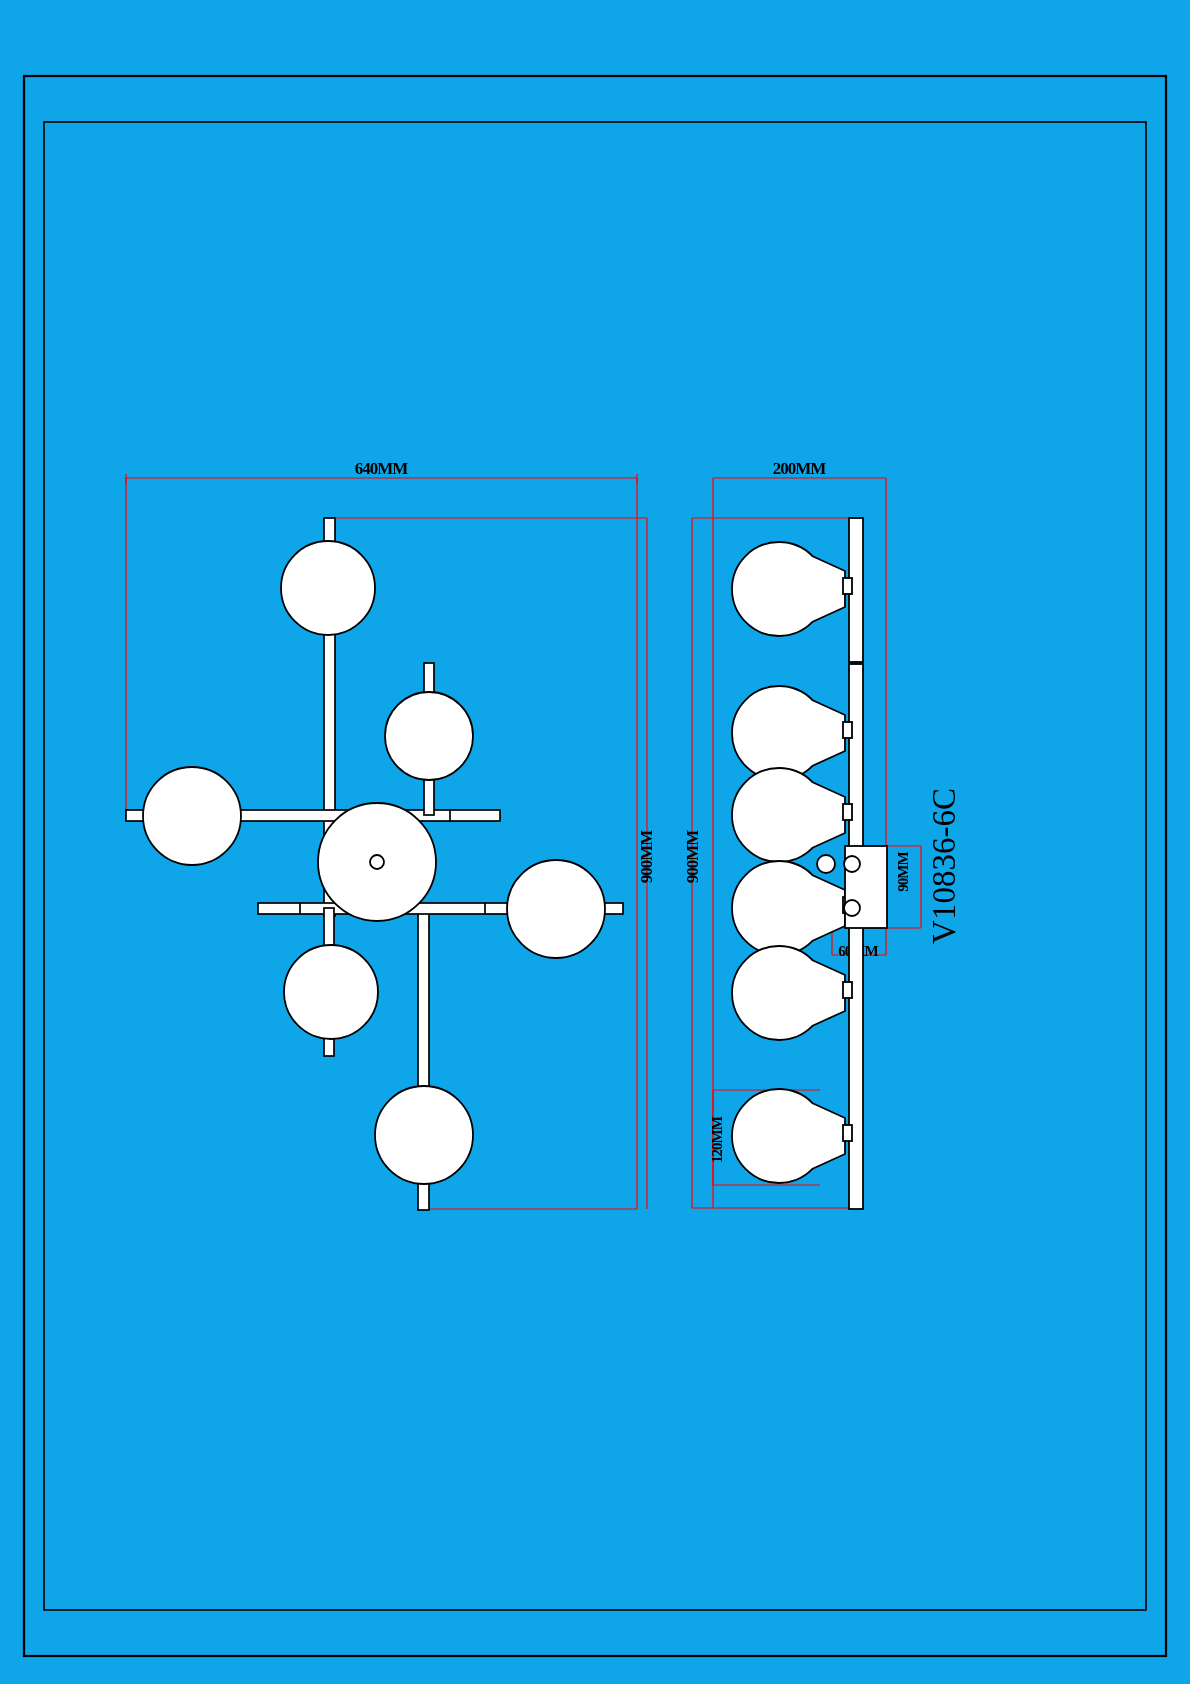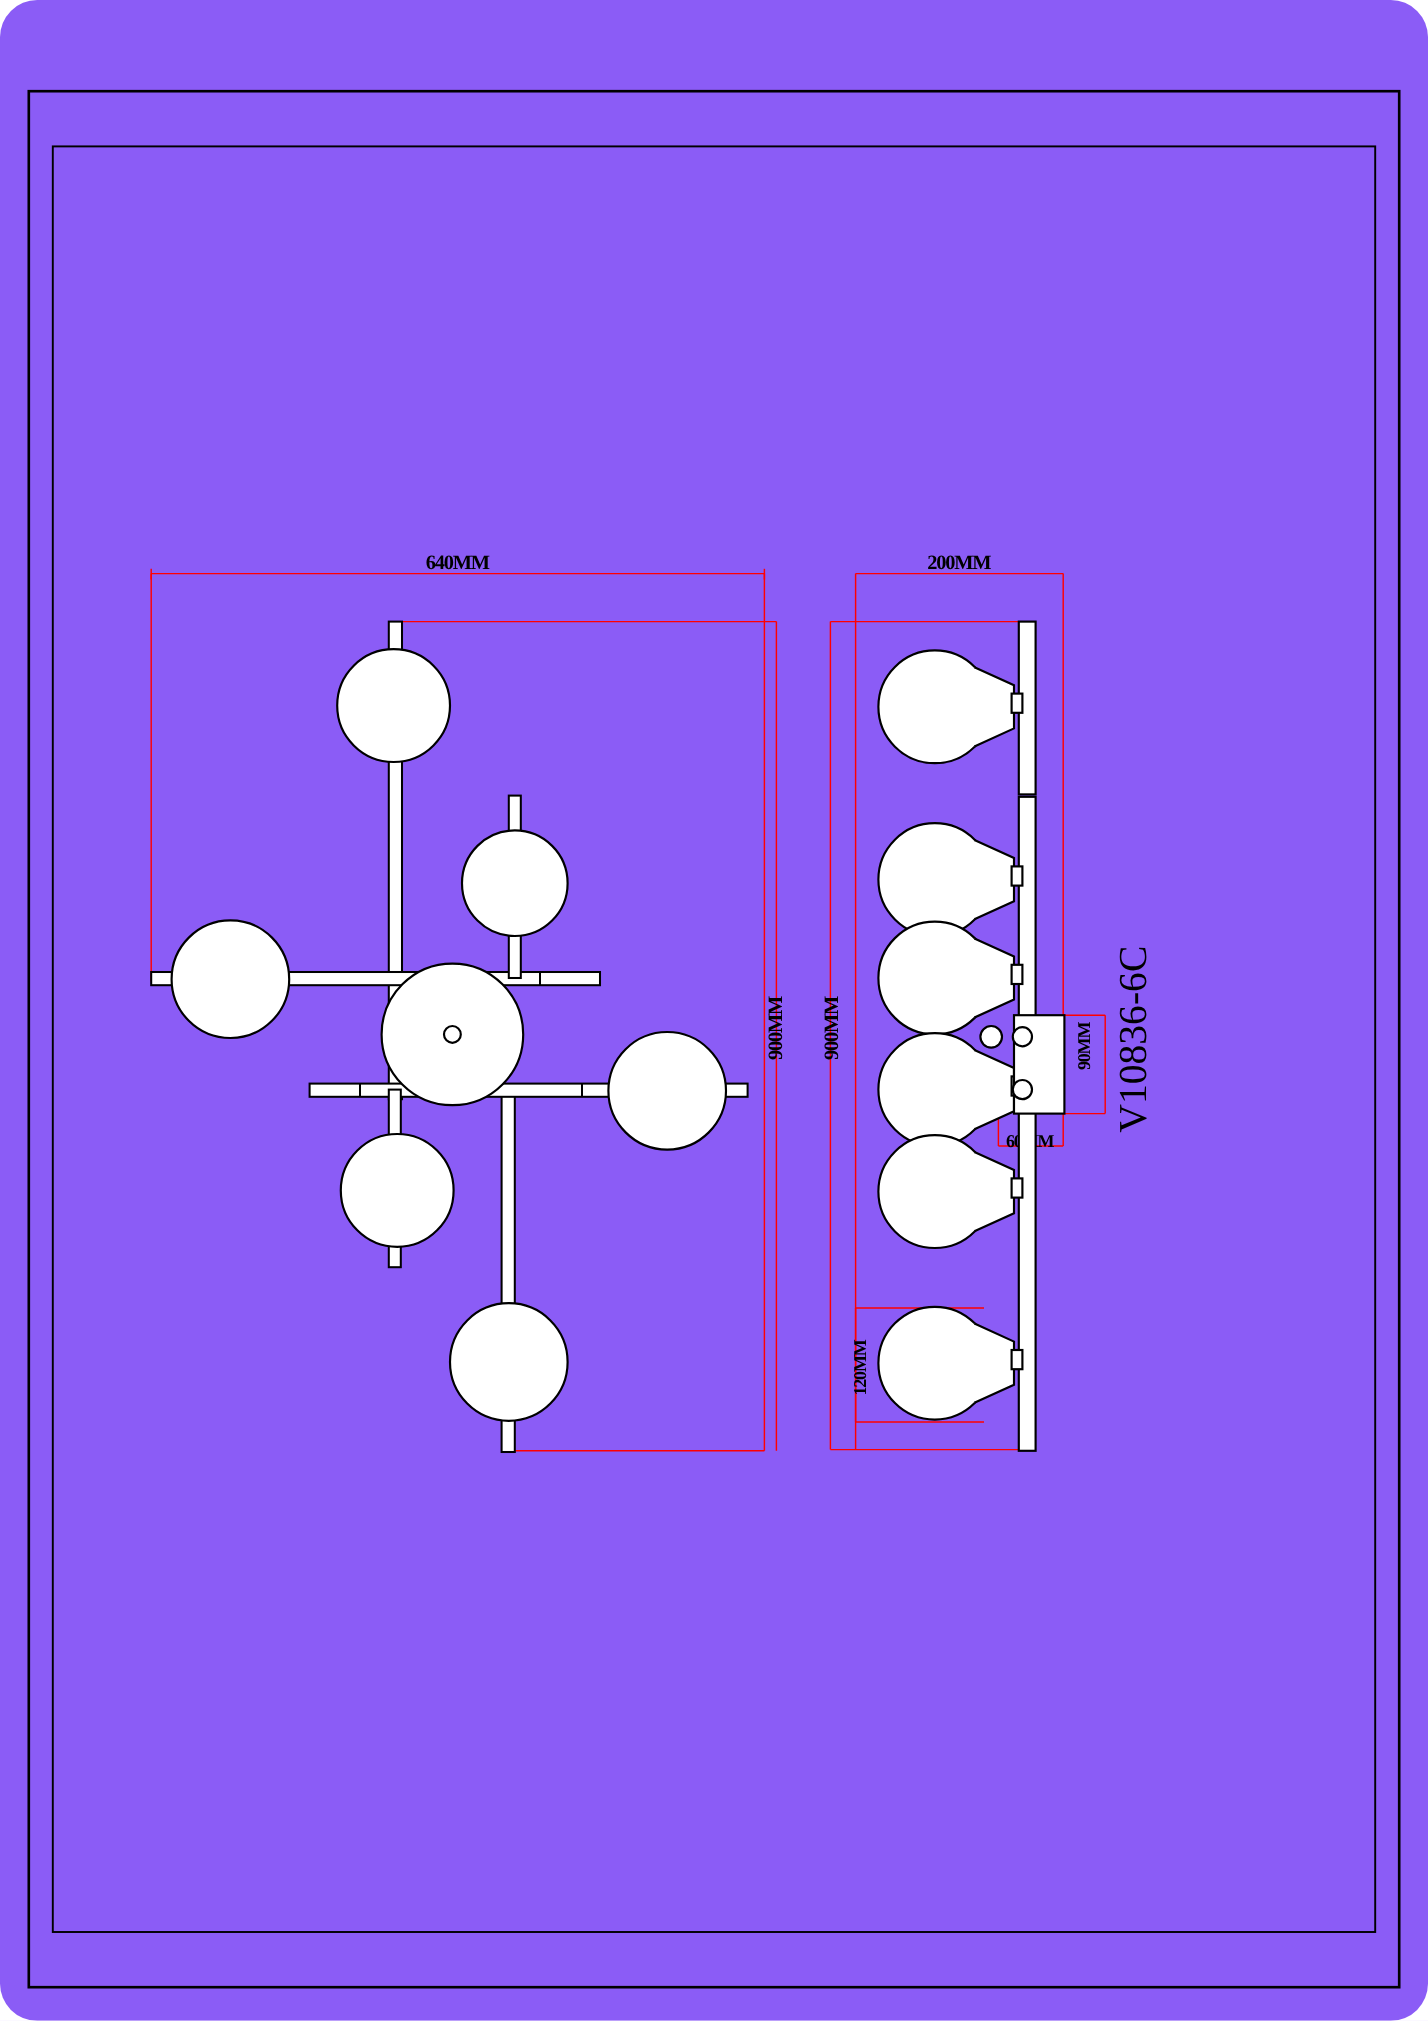--- a/index.html
+++ b/index.html
@@ -8,23 +8,22 @@
     padding: 0;
     background: #ffffff;
   }
   body {
     font-family: "Liberation Serif", serif;
   }
   #sheet {
     position: relative;
     width: 1190px;
     height: 1684px;
-    background: #8b5cf6;
+    background: #0ea5e9;
     overflow: hidden;
-    border-radius: 31px;
   }
   #sheet svg {
     position: absolute;
     top: 0;
     left: 0;
     display: block;
   }
   .dim-text {
     font-family: "Liberation Serif", serif;
     font-weight: bold;

